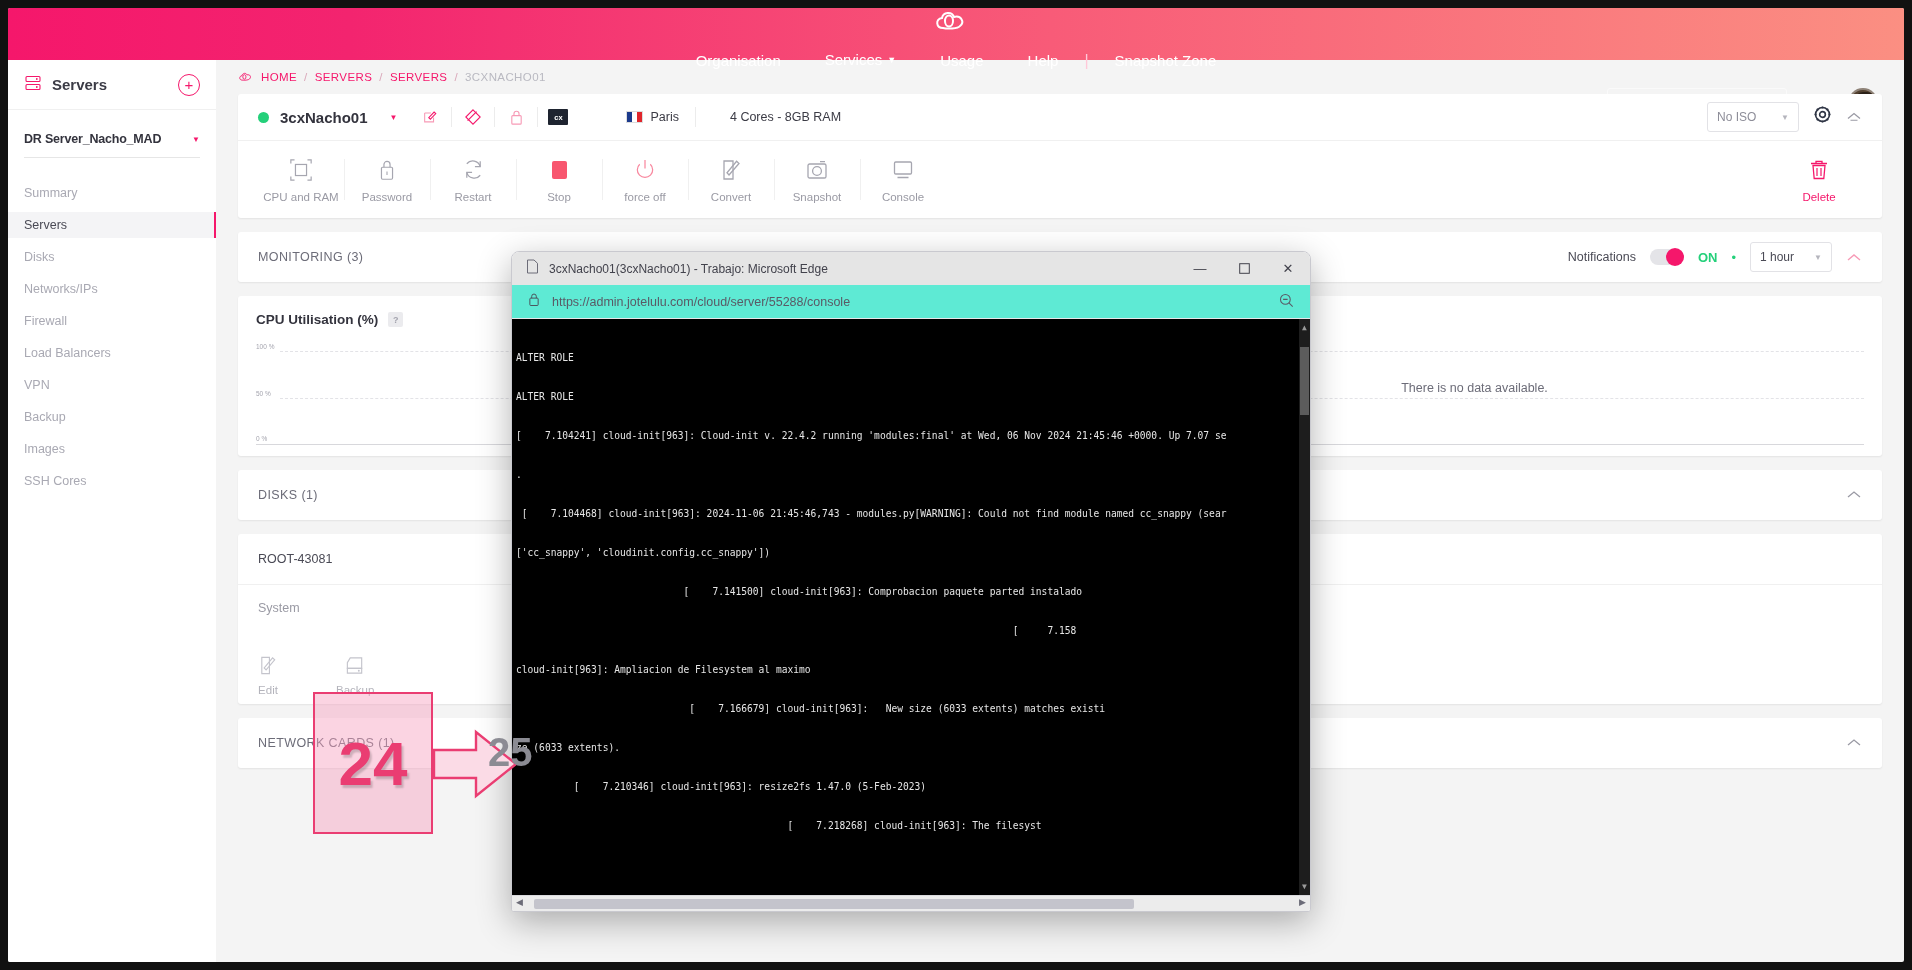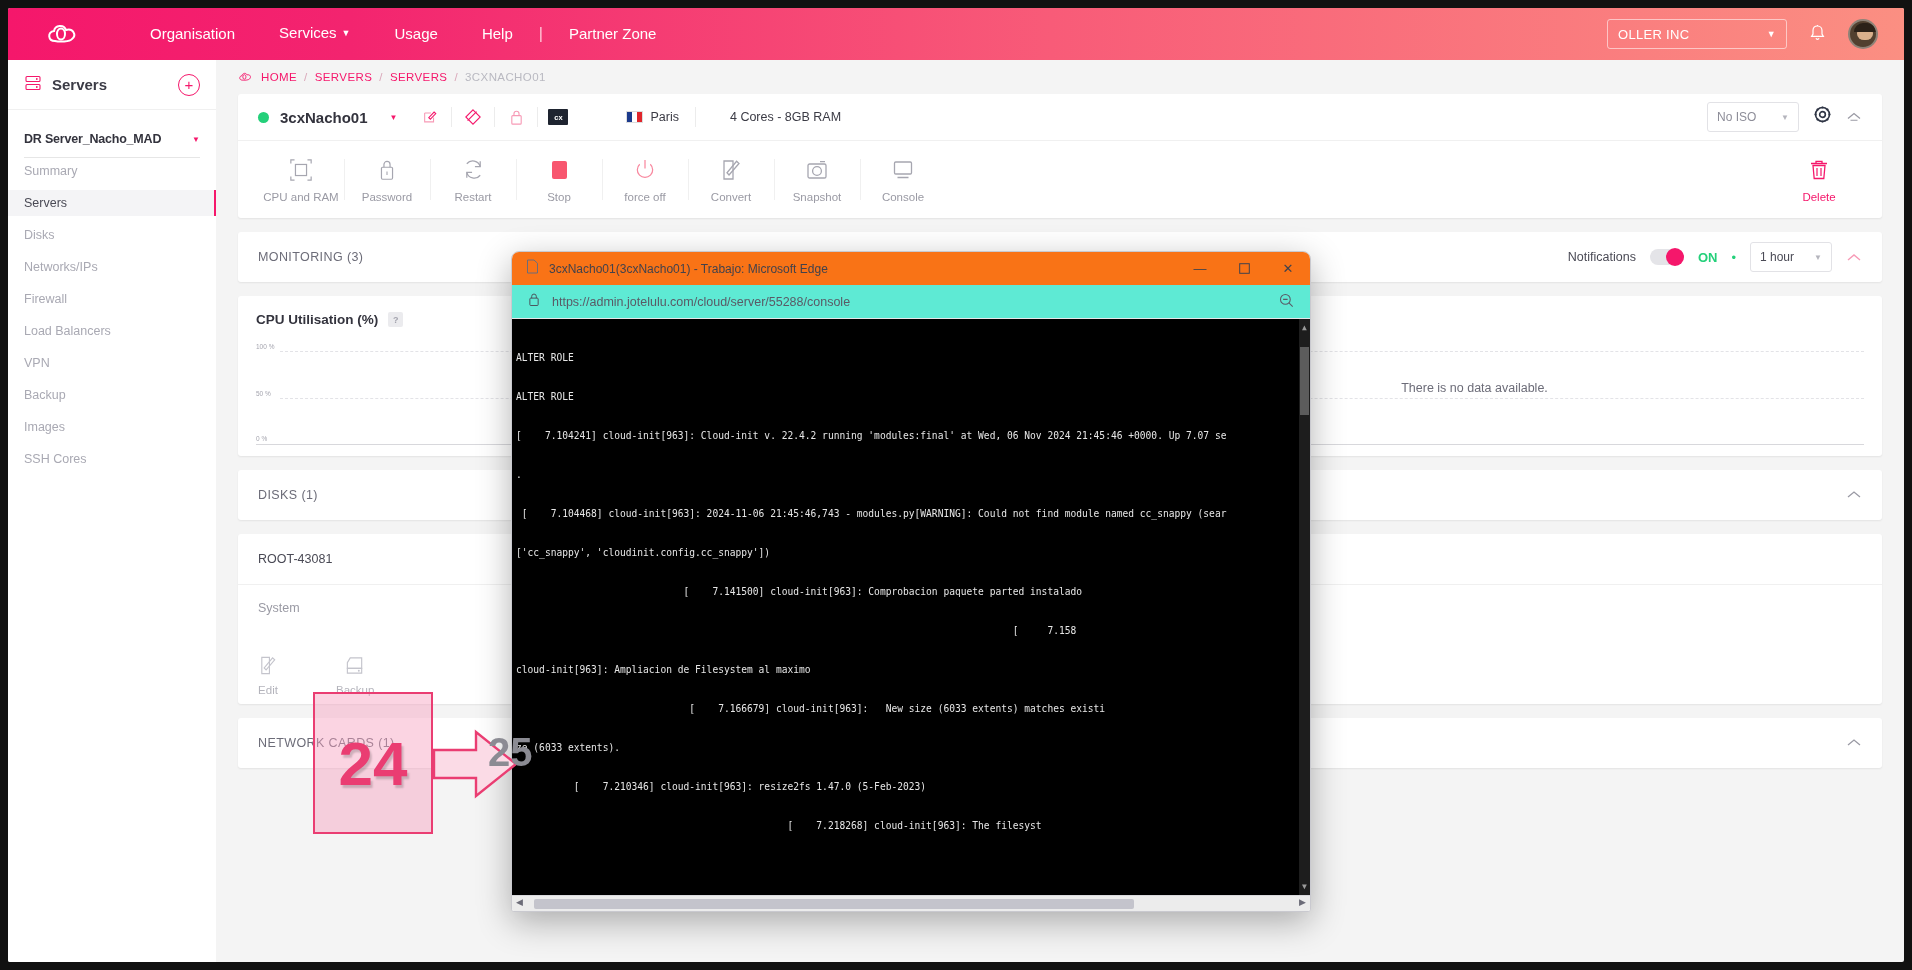--- a/index.html
+++ b/index.html
@@ -19,20 +19,21 @@
     overflow:hidden;
     border-radius:2px;
   }
 
   
   .topbar {
     height:52px;
     background:linear-gradient(90deg,#f5176b 0%, #f3246f 18%, #f85b78 55%, #fb8f82 100%);
     display:flex; align-items:center;
     position:relative;
+    flex-direction:column;
   }
   .logo { width:120px; display:flex; align-items:center; justify-content:center; }
   .logo svg { display:block; }
   .nav { display:flex; align-items:center; gap:0px; }
   .nav a {
     color:#fff; font-size:15px; text-decoration:none;
     padding:0 22px; line-height:52px; white-space:nowrap;
     display:inline-block;
   }
   .nav .caret { font-size:9px; margin-left:5px; position:relative; top:-2px;}
@@ -78,21 +79,21 @@
     width:22px; height:22px; border-radius:50%; border:1.4px solid #f5176b;
     color:#f5176b; font-size:15px; line-height:19px; text-align:center;
   }
   .sb-server {
     padding:22px 16px 0 16px;
   }
   .sb-server .row { display:flex; align-items:center; }
   .sb-server .name { font-size:12.5px; color:#33333d; font-weight:700; letter-spacing:-.2px;}
   .sb-server .caret { margin-left:auto; color:#f5176b; font-size:8px; }
   .sb-server .rule { height:1px; background:#e6e6e6; margin-top:11px; }
-  .sb-nav { }
+  .sb-nav { margin-top:22px; }
   .sb-item {
     height:26px; display:flex; align-items:center;
     padding-left:16px; font-size:12.5px; color:#a9a9b3;
     margin-bottom:6px; position:relative;
   }
   .sb-item.active { background:#f4f4f6; color:#4a4a55; }
   .sb-item.active::after {
     content:""; position:absolute; right:0; top:0; bottom:0; width:2px; background:#f5176b;
   }
 
@@ -195,21 +196,21 @@
   .disk-actions { position:absolute; left:20px; bottom:8px; display:flex; gap:58px;}
   .disk-act { display:flex;flex-direction:column;align-items:center;gap:6px;font-size:11.5px;color:#b4b4bc;}
 
   
   .edge {
     position:absolute; left:503px; top:243px; width:800px; height:661px;
     background:#fff; border:1px solid #c9c9cf; border-radius:8px 8px 3px 3px;
     box-shadow:0 10px 34px rgba(0,0,0,.30);
     overflow:hidden;
   }
-  .edge-tt { height:33px; display:flex; align-items:center; padding-left:14px; gap:10px; background:#f97316;}
+  .edge-tt { height:33px; display:flex; align-items:center; padding-left:14px; gap:10px; background:#e5e5e5;}
   .edge-tt .t { font-size:12px; color:#42424c; }
   .edge-tt .wbtns { margin-left:auto; display:flex; height:33px;}
   .wbtn { width:44px; display:flex;align-items:center;justify-content:center;font-size:13px;color:#42424c;}
   .edge-url { height:34px; display:flex;align-items:center;gap:12px;padding:0 16px; background:#5eead4; border-bottom:1px solid #e6e6ea;}
   .edge-url .u { font-size:12.5px; color:#5a5a66;}
   .edge-url .zoomico{ margin-left:auto; color:#5a5a66; font-size:13px;}
   .term {
     background:#000; color:#e6e6e6; height:calc(100% - 33px - 34px - 16px);
     font-family:"DejaVu Sans Mono","Liberation Mono", monospace;
     font-size:9.6px; line-height:13px;
@@ -246,21 +247,21 @@
         <path d="M10 20 C3 20 2 11 9 10 C10 4 19 3 21 9 C28 7 32 14 27 18 C25 21 14 21 10 20 Z" stroke="#ffffff" stroke-width="2" fill="none"></path>
         <ellipse cx="16" cy="13" rx="4" ry="5.5" stroke="#ffffff" stroke-width="2" fill="none"></ellipse>
       </svg>
     </div>
     <div class="nav">
       <a href="#"><span>Organisation</span></a>
       <a href="#"><span>Services</span><span class="caret">▼</span></a>
       <a href="#"><span>Usage</span></a>
       <a href="#"><span>Help</span></a>
       <span class="divider">|</span>
-      <a href="#"><span>Partner Zone</span></a>
+      <a href="#"><span>Snapshot Zone</span></a>
     </div>
     <div class="topright">
       <div class="org-select">
         <span>OLLER INC</span>
         <span class="caret">▼</span>
       </div>
       <div class="bell">
         <svg width="17" height="18" viewBox="0 0 17 18" fill="none">
           <path d="M8.5 2 C5.6 2 4 4 4 6.6 V10 L2.6 12.4 H14.4 L13 10 V6.6 C13 4 11.4 2 8.5 2 Z" stroke="#fff" stroke-width="1.2" fill="none"></path>
           <path d="M7 14.3 a1.6 1.6 0 0 0 3 0" stroke="#fff" stroke-width="1.2" fill="none"></path>

